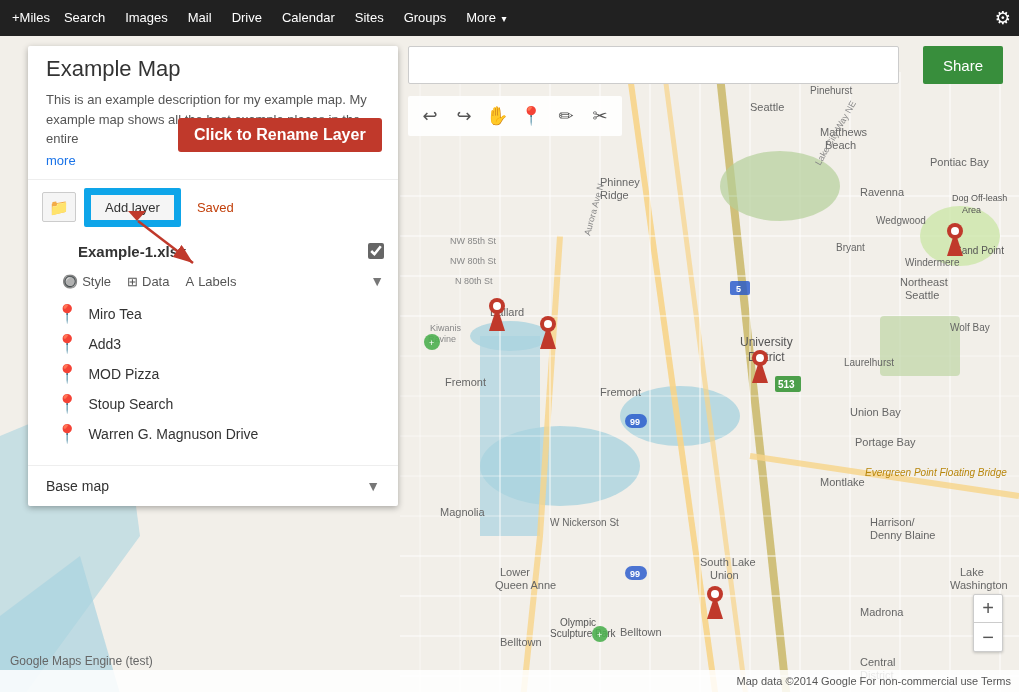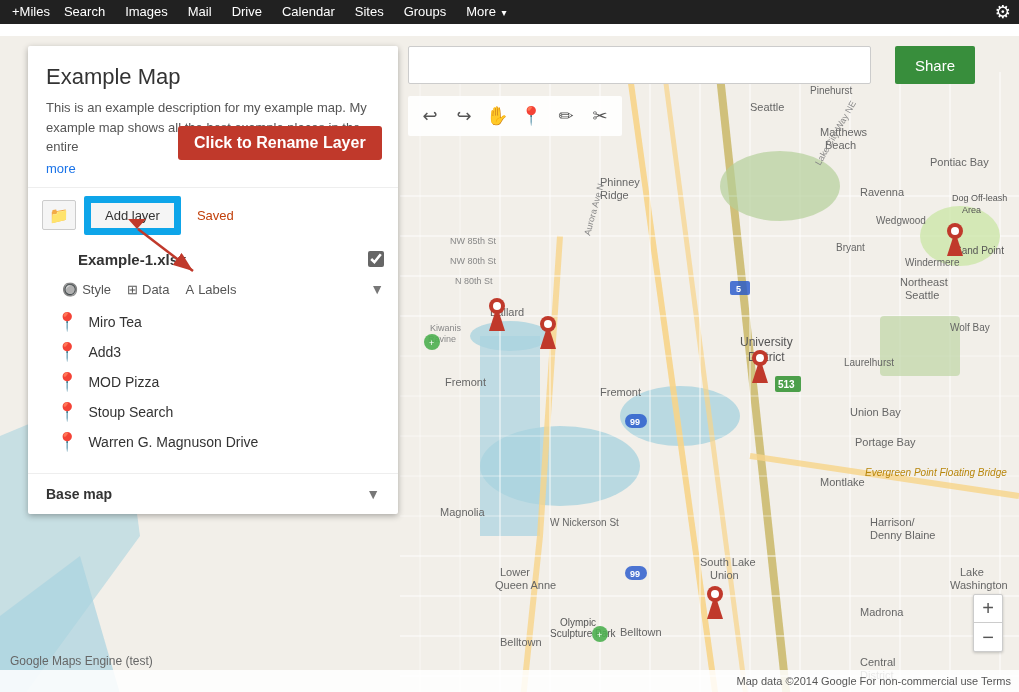--- a/index.html
+++ b/index.html
@@ -2,21 +2,21 @@
 <html><head>
   <meta charset="utf-8">
   <style>
     * { margin: 0; padding: 0; box-sizing: border-box; }
     body { font-family: Arial, sans-serif; width: 1019px; height: 692px; overflow: hidden; position: relative; }
 
     
     #topbar {
       background: #212121;
       color: #fff;
-      height: 24px;
+      height: 36px;
       display: flex;
       align-items: center;
       padding: 0 8px;
       position: relative;
       z-index: 100;
     }
     #topbar .nav-item {
       color: #fff;
       font-size: 13px;
       padding: 0 10px;
@@ -50,21 +50,21 @@
       top: 10px;
       left: 28px;
       width: 370px;
       background: #fff;
       box-shadow: 0 2px 6px rgba(0,0,0,0.3);
       z-index: 50;
       border-radius: 2px;
     }
 
     #sidebar-header {
-      padding: 18px 18px 10px 18px;
+      padding: 10px 18px 10px 18px;
     }
 
     #sidebar-title {
       font-size: 22px;
       font-weight: 400;
       color: #333;
       margin-bottom: 8px;
     }
 
     #sidebar-desc {
@@ -209,36 +209,36 @@
     #base-map-section {
       border-top: 1px solid #eee;
       padding: 12px 18px;
       display: flex;
       align-items: center;
     }
 
     #base-map-label {
       font-size: 14px;
       color: #333;
-      font-weight: 700;
+      font-weight: 400;
       flex: 1;
     }
 
     #base-map-dropdown {
       font-size: 14px;
       color: #777;
       cursor: pointer;
     }
 
     
     #top-search-bar {
       position: absolute;
       top: 10px;
       left: 408px;
-      right: 44px;
+      right: 16px;
       display: flex;
       align-items: center;
       gap: 24px;
       z-index: 50;
     }
 
     #search-input-box {
       flex: 1;
       height: 38px;
       background: #fff;

